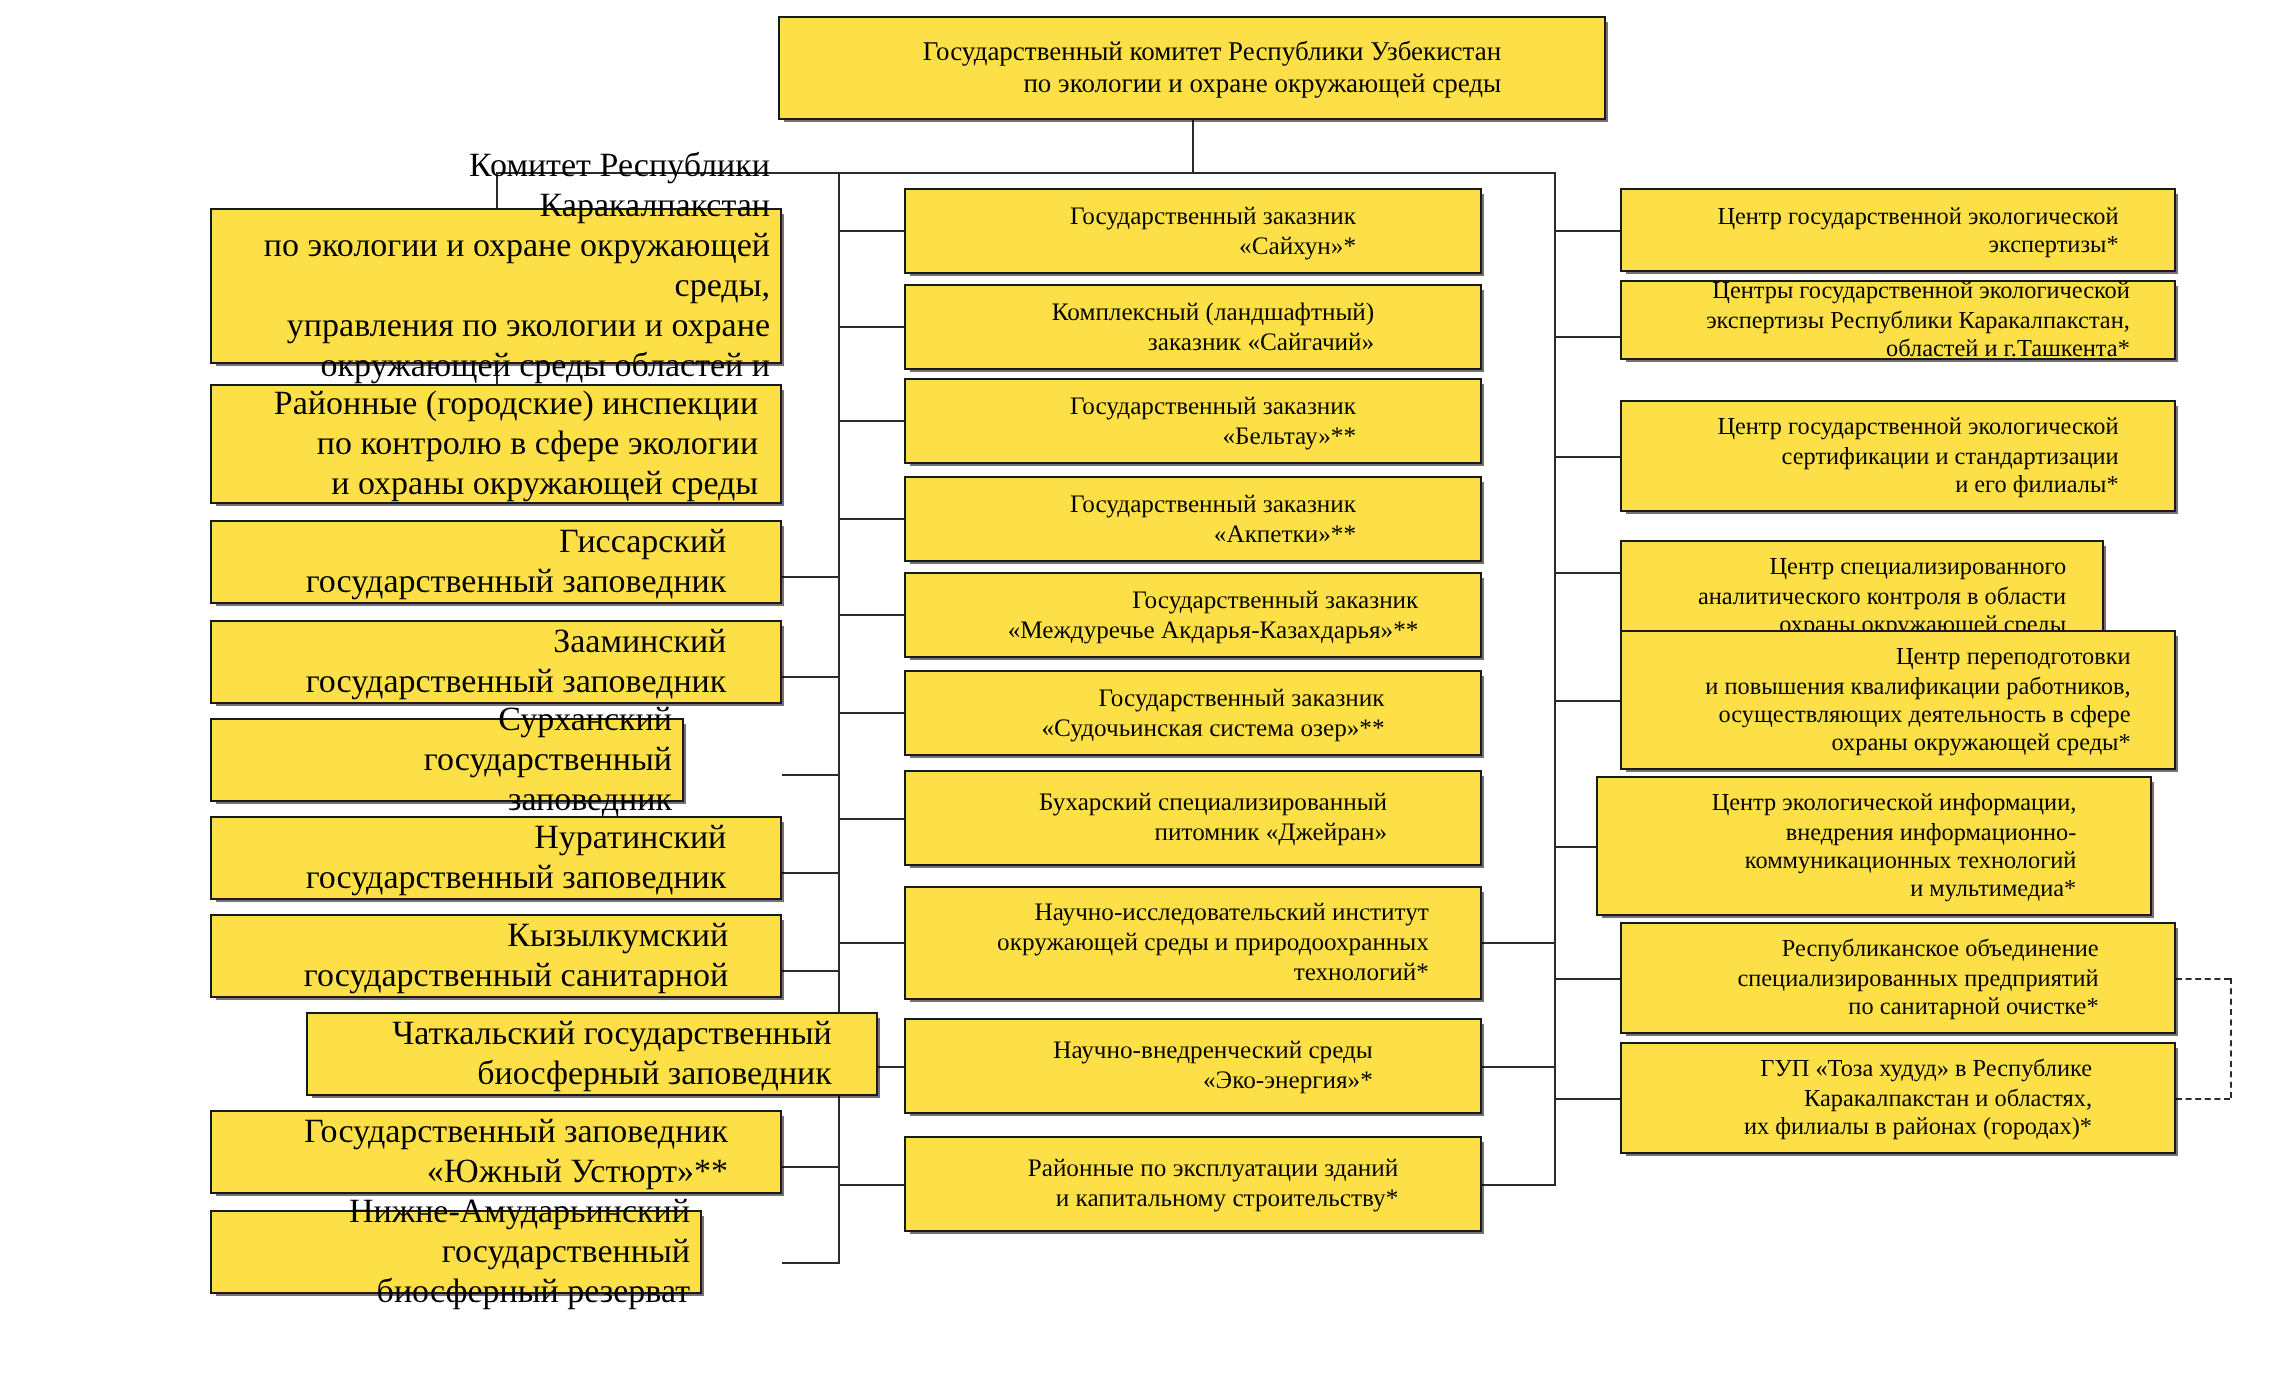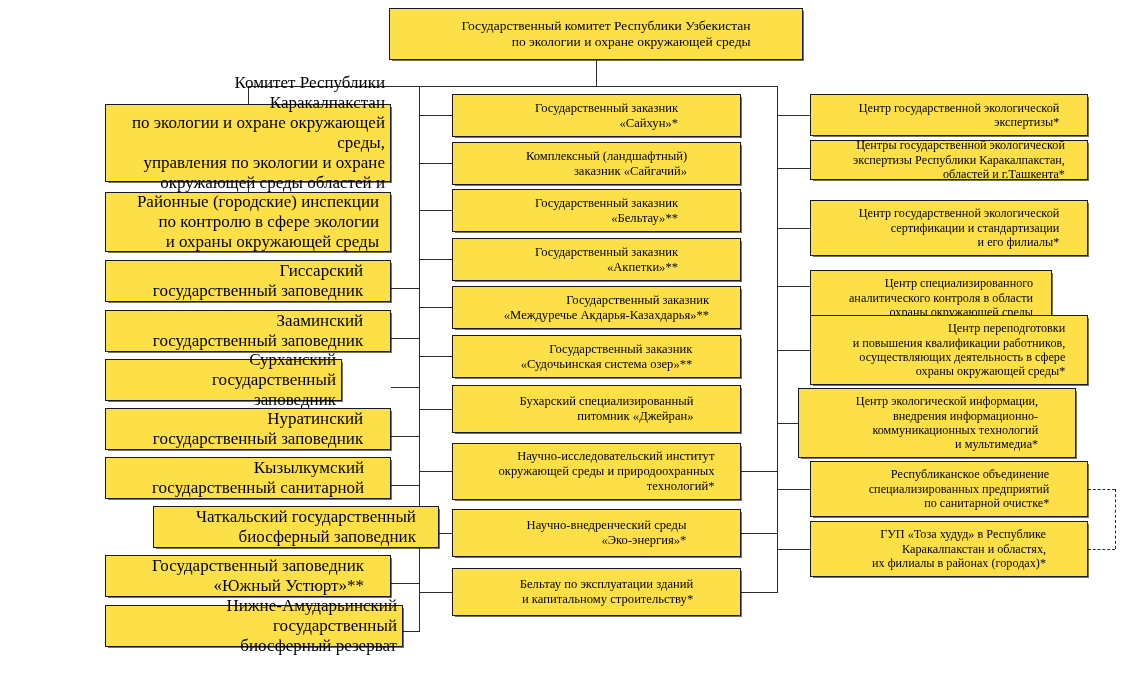--- a/index.html
+++ b/index.html
@@ -116,21 +116,21 @@
 государственный санитарной</span>
   </div>
   <div class="box lbox" style="left:105px; top:506px; width:286px; height:42px;margin-left:48px;">
     <span>Чаткальский государственный
 биосферный заповедник</span>
   </div>
   <div class="box lbox" style="left:105px; top:555px; width:286px; height:42px;">
     <span>Государственный заповедник
 «Южный Устюрт»**</span>
   </div>
-  <div class="box lbox" style="left:105px; top:605px; width:298px; height:42px;">
+  <div class="box lbox" style="left:105px; top:605px; width:246px; height:42px;">
     <span>Нижне-Амударьинский государственный
 биосферный резерват</span>
   </div>
 
   <div class="ln vl" style="left:248px; top:182px; width:1px; height:10px;"></div>
 
   <div class="ln hl" style="left:391px; top:288px; width:29px; height:1px;"></div>
   <div class="ln hl" style="left:391px; top:338px; width:29px; height:1px;"></div>
   <div class="ln hl" style="left:391px; top:387px; width:29px; height:1px;"></div>
   <div class="ln hl" style="left:391px; top:436px; width:29px; height:1px;"></div>
@@ -170,21 +170,21 @@
   </div>
   <div class="box mbox" style="left:452px; top:385px; width:289px; height:48px;">
     <span>Бухарский специализированный
 питомник «Джейран»</span>
   </div>
   <div class="box mbox" style="left:452px; top:509px; width:289px; height:48px;">
     <span>Научно-внедренческий среды
 «Эко-энергия»*</span>
   </div>
   <div class="box mbox" style="left:452px; top:568px; width:289px; height:48px;">
-    <span>Бельтау по эксплуатации зданий
+    <span>Районные по эксплуатации зданий
 и капитальному строительству*</span>
   </div>
 
   <div class="ln hl" style="left:419px; top:115px; width:34px; height:1px;"></div>
   <div class="ln hl" style="left:419px; top:163px; width:34px; height:1px;"></div>
   <div class="ln hl" style="left:419px; top:210px; width:34px; height:1px;"></div>
   <div class="ln hl" style="left:419px; top:259px; width:34px; height:1px;"></div>
   <div class="ln hl" style="left:419px; top:307px; width:34px; height:1px;"></div>
   <div class="ln hl" style="left:419px; top:356px; width:34px; height:1px;"></div>
   <div class="ln hl" style="left:419px; top:409px; width:34px; height:1px;"></div>

